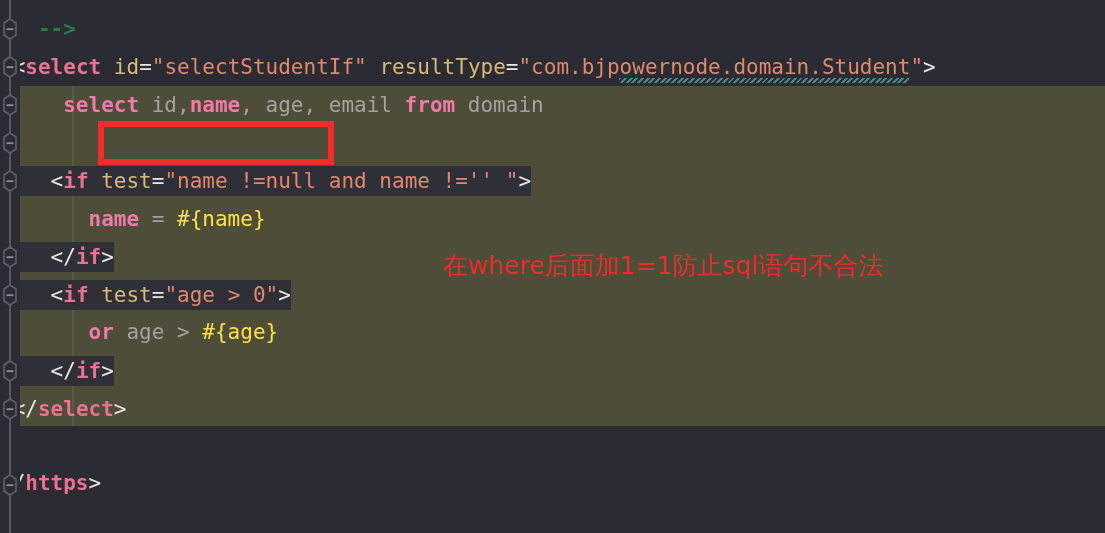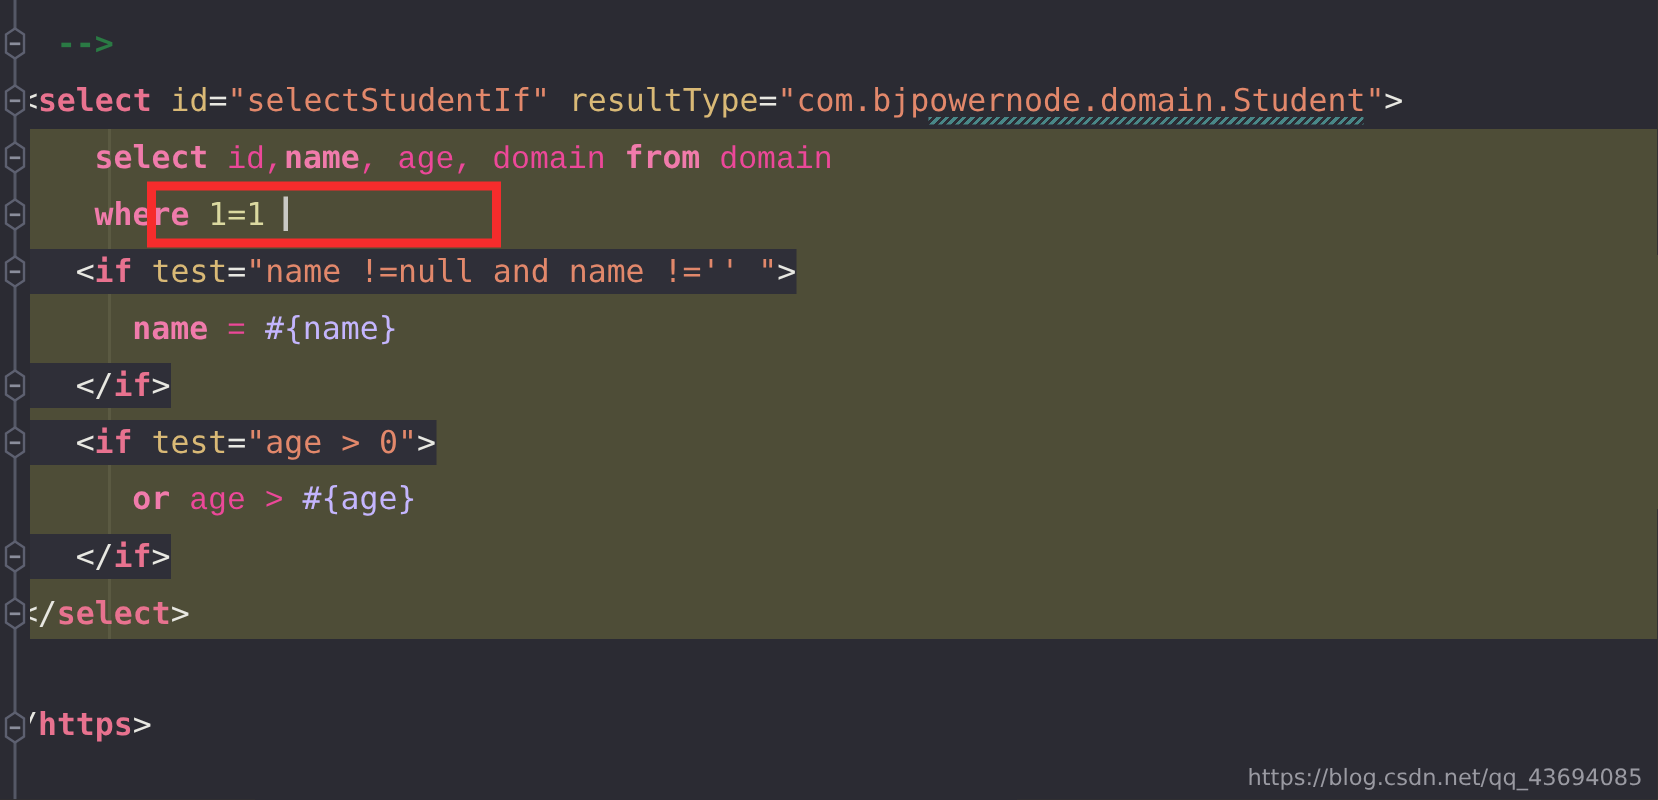--- a/index.html
+++ b/index.html
@@ -84,23 +84,23 @@
   .line .seg { display: inline; }
 
   
   .tok-punct   { color: #e8e8e2; }
   .tok-tag     { color: #e8728f; font-weight: bold; }
   .tok-attr    { color: #d9b976; }
   .tok-eq      { color: #e8e8e2; }
   .tok-str     { color: #e2886b; }
   .tok-comment { color: #2a7a44; font-weight: bold; }
   .tok-kw      { color: #f07bab; font-weight: bold; }
-  .tok-plain   { color: #ec4899; font-family: Liberation Mono, monospace; }
+  .tok-plain   { color: #a3a3a3; }
   .tok-num     { color: #dbd9a0; }
-  .tok-param   { color: #c4b5fd; }
+  .tok-param   { color: #fde047; }
 
   
   .chip {
     background: #2f2f38;
     padding: 3px 0px;
   }
 
   
   .wavy {
     position: absolute;
@@ -165,22 +165,22 @@
 
 <div id="screen">
 
   <div id="highlight-band"></div>
   <div id="highlight-band-divider"></div>
 
   <div id="code">
       <div class="line" style="top: 0px;"><span><span class="seg tok-comment"></span></span></div>
       <div class="line" style="top: 10px;"><span><span class="seg tok-plain">   </span><span class="seg tok-comment">--&gt;</span></span></div>
       <div class="line" style="top: 48px;"><span><span class="seg tok-plain"> </span><span class="seg tok-punct">&lt;</span><span class="seg tok-tag">select</span><span class="seg tok-plain"> </span><span class="seg tok-attr">id</span><span class="seg tok-eq">=</span><span class="seg tok-str">"selectStudentIf"</span><span class="seg tok-plain"> </span><span class="seg tok-attr">resultType</span><span class="seg tok-eq">=</span><span class="seg tok-str">"com.bjpowernode.domain.Student"</span><span class="seg tok-punct">&gt;</span></span></div>
-      <div class="line" style="top: 86px;"><span><span class="seg tok-plain">     </span><span class="seg tok-kw">select</span><span class="seg tok-plain"> id,</span><span class="seg tok-kw">name</span><span class="seg tok-plain">, age, domain </span><span class="seg tok-kw">from</span><span class="seg tok-plain"> domain</span></span></div>
-      <div class="line" style="top: 124px;"><span><span class="seg tok-plain">     </span><span class="seg tok-kw">where</span><span class="seg tok-plain"> </span><span class="seg tok-num">1=1</span><span class="seg tok-plain"> </span></span><span class="caret"></span></div>
+      <div class="line" style="top: 86px;"><span><span class="seg tok-plain">     </span><span class="seg tok-kw">select</span><span class="seg tok-plain"> id,</span><span class="seg tok-kw">name</span><span class="seg tok-plain">, age, email </span><span class="seg tok-kw">from</span><span class="seg tok-plain"> domain</span></span></div>
+      <div class="line" style="top: 124px;"><span class="caret"></span></div>
       <div class="line" style="top: 162px;"><span class="chip"><span class="seg tok-plain">    </span><span class="seg tok-punct">&lt;</span><span class="seg tok-tag">if</span><span class="seg tok-plain"> </span><span class="seg tok-attr">test</span><span class="seg tok-eq">=</span><span class="seg tok-str">"name !=null and name !='' "</span><span class="seg tok-punct">&gt;</span></span></div>
       <div class="line" style="top: 200px;"><span><span class="seg tok-plain">       </span><span class="seg tok-kw">name</span><span class="seg tok-plain"> = </span><span class="seg tok-param">#{name}</span></span></div>
       <div class="line" style="top: 238px;"><span class="chip"><span class="seg tok-plain">    </span><span class="seg tok-punct">&lt;/</span><span class="seg tok-tag">if</span><span class="seg tok-punct">&gt;</span></span></div>
       <div class="line" style="top: 276px;"><span class="chip"><span class="seg tok-plain">    </span><span class="seg tok-punct">&lt;</span><span class="seg tok-tag">if</span><span class="seg tok-plain"> </span><span class="seg tok-attr">test</span><span class="seg tok-eq">=</span><span class="seg tok-str">"age &gt; 0"</span><span class="seg tok-punct">&gt;</span></span></div>
       <div class="line" style="top: 313px;"><span><span class="seg tok-plain">       </span><span class="seg tok-kw">or</span><span class="seg tok-plain"> age &gt; </span><span class="seg tok-param">#{age}</span></span></div>
       <div class="line" style="top: 352px;"><span class="chip"><span class="seg tok-plain">    </span><span class="seg tok-punct">&lt;/</span><span class="seg tok-tag">if</span><span class="seg tok-punct">&gt;</span></span></div>
       <div class="line" style="top: 390px;"><span><span class="seg tok-plain"> </span><span class="seg tok-punct">&lt;/</span><span class="seg tok-tag">select</span><span class="seg tok-punct">&gt;</span></span></div>
       <div class="line" style="top: 464px;"><span><span class="seg tok-punct">&lt;/</span><span class="seg tok-tag">https</span><span class="seg tok-punct">&gt;</span></span></div>
     </div>
 
@@ -225,16 +225,16 @@
           <rect x="5.5" y="10.3" width="7" height="1.8" fill="#8b8e9c"></rect>
         </svg></div>
       <div class="fold-marker" style="top: 474px;"><svg width="18" height="22" viewBox="0 0 18 22">
           <path d="M3 5 L9 1 L15 5 L15 17 L9 21 L3 17 Z" fill="#2b2b33" stroke="#5d6070" stroke-width="1.6"></path>
           <rect x="5.5" y="10.3" width="7" height="1.8" fill="#8b8e9c"></rect>
         </svg></div>
     </div>
 
   <div id="red-box"></div>
 
-
-  <div id="watermark">https://blog.csdn.net/qq_43694085</div>
+  <div id="red-note">在where后面加1=1防止sql语句不合法</div>
+
 
 </div>
 
 </body></html>

